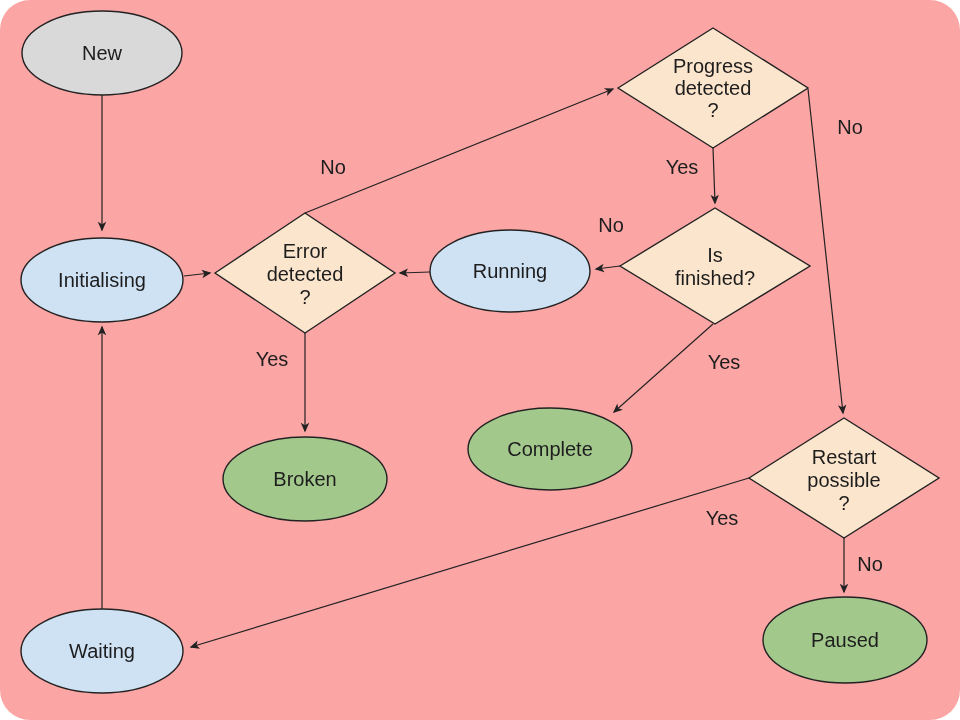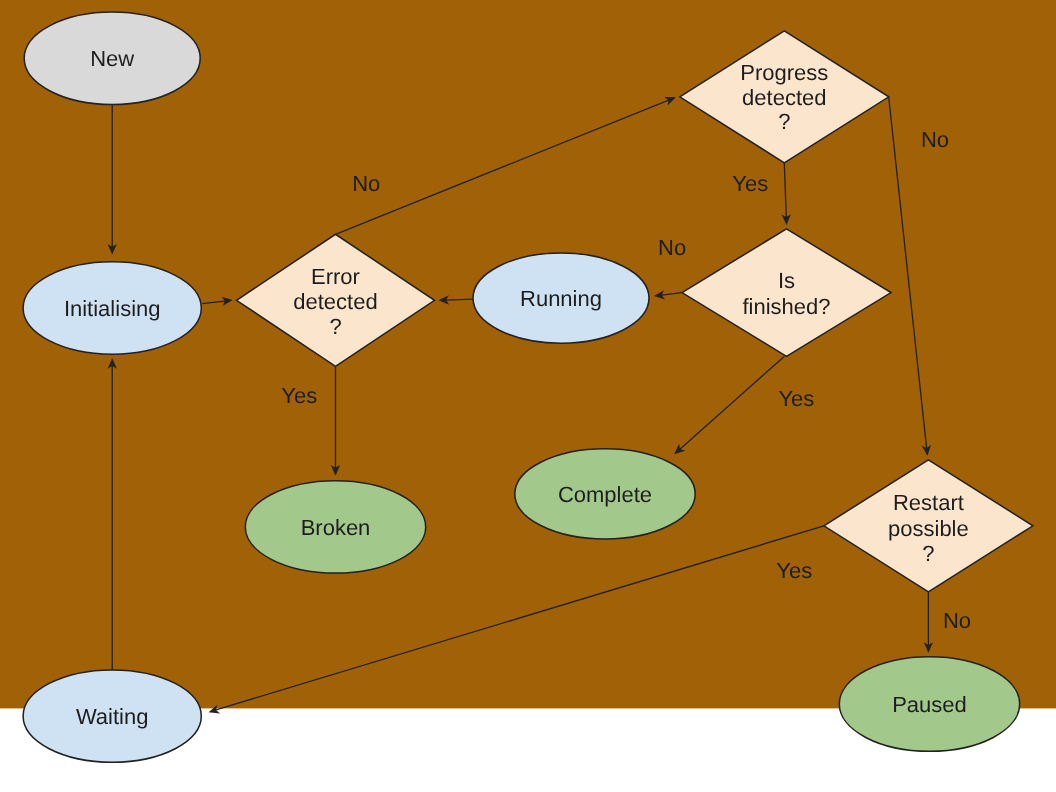--- a/index.html
+++ b/index.html
@@ -6,22 +6,23 @@
     margin: 0;
     padding: 0;
     background: #ffffff;
     width: 960px;
     height: 720px;
     overflow: hidden;
   }
   .canvas {
     position: relative;
     width: 960px;
-    height: 644px;
-    background: #a16207;
+    height: 720px;
+    background: #fca5a5;
+    border-radius: 30px;
   }
   svg {
     display: block;
   }
   svg text {
     font-family: "Liberation Sans", sans-serif;
     font-size: 20px;
     fill: #1d1d1d;
     text-anchor: middle;
   }

